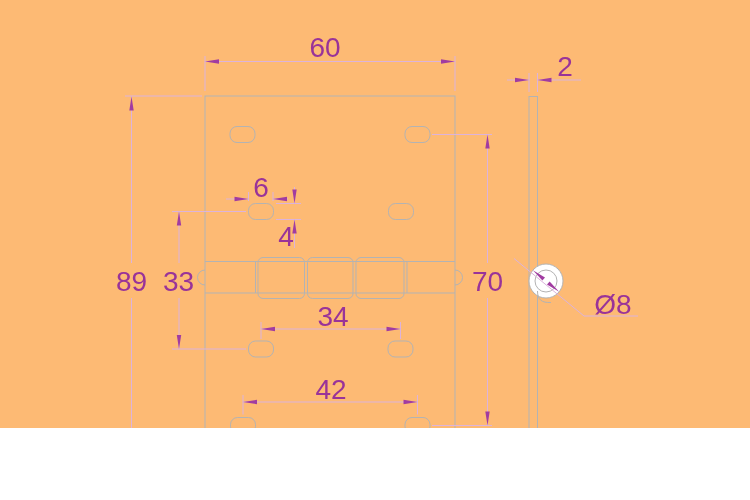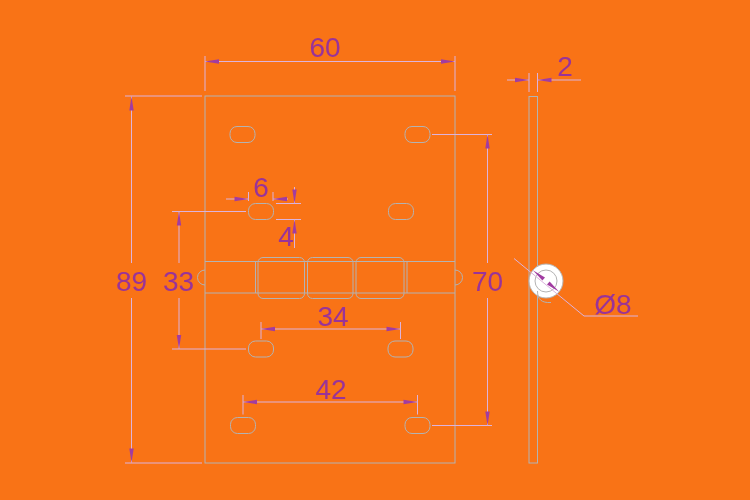--- a/index.html
+++ b/index.html
@@ -1,16 +1,16 @@
 <!DOCTYPE html>
 <html><head>
 <meta charset="utf-8">
 <style>
   html,body{margin:0;padding:0;background:#ffffff;}
-  .canvas{width:750px;height:500px;background:#f97316;position:relative;overflow:hidden;}
+  .canvas{width:750px;height:428px;background:#fdba74;position:relative;overflow:hidden;}
   svg{display:block;}
   .geo line,.geo path,.geo rect,.geo circle{stroke:#b3b3b3;stroke-width:1;fill:none;}
   .geo .filled{fill:#ffffff;}
   .dim line{stroke:#dcb3dc;stroke-width:1;fill:none;}
   .dim path.arrow{fill:#a13ca1;stroke:none;}
   .dim text{fill:#993399;font-family:"Liberation Sans",sans-serif;font-size:28px;text-anchor:middle;}
 </style>
 </head>
 <body>
 

